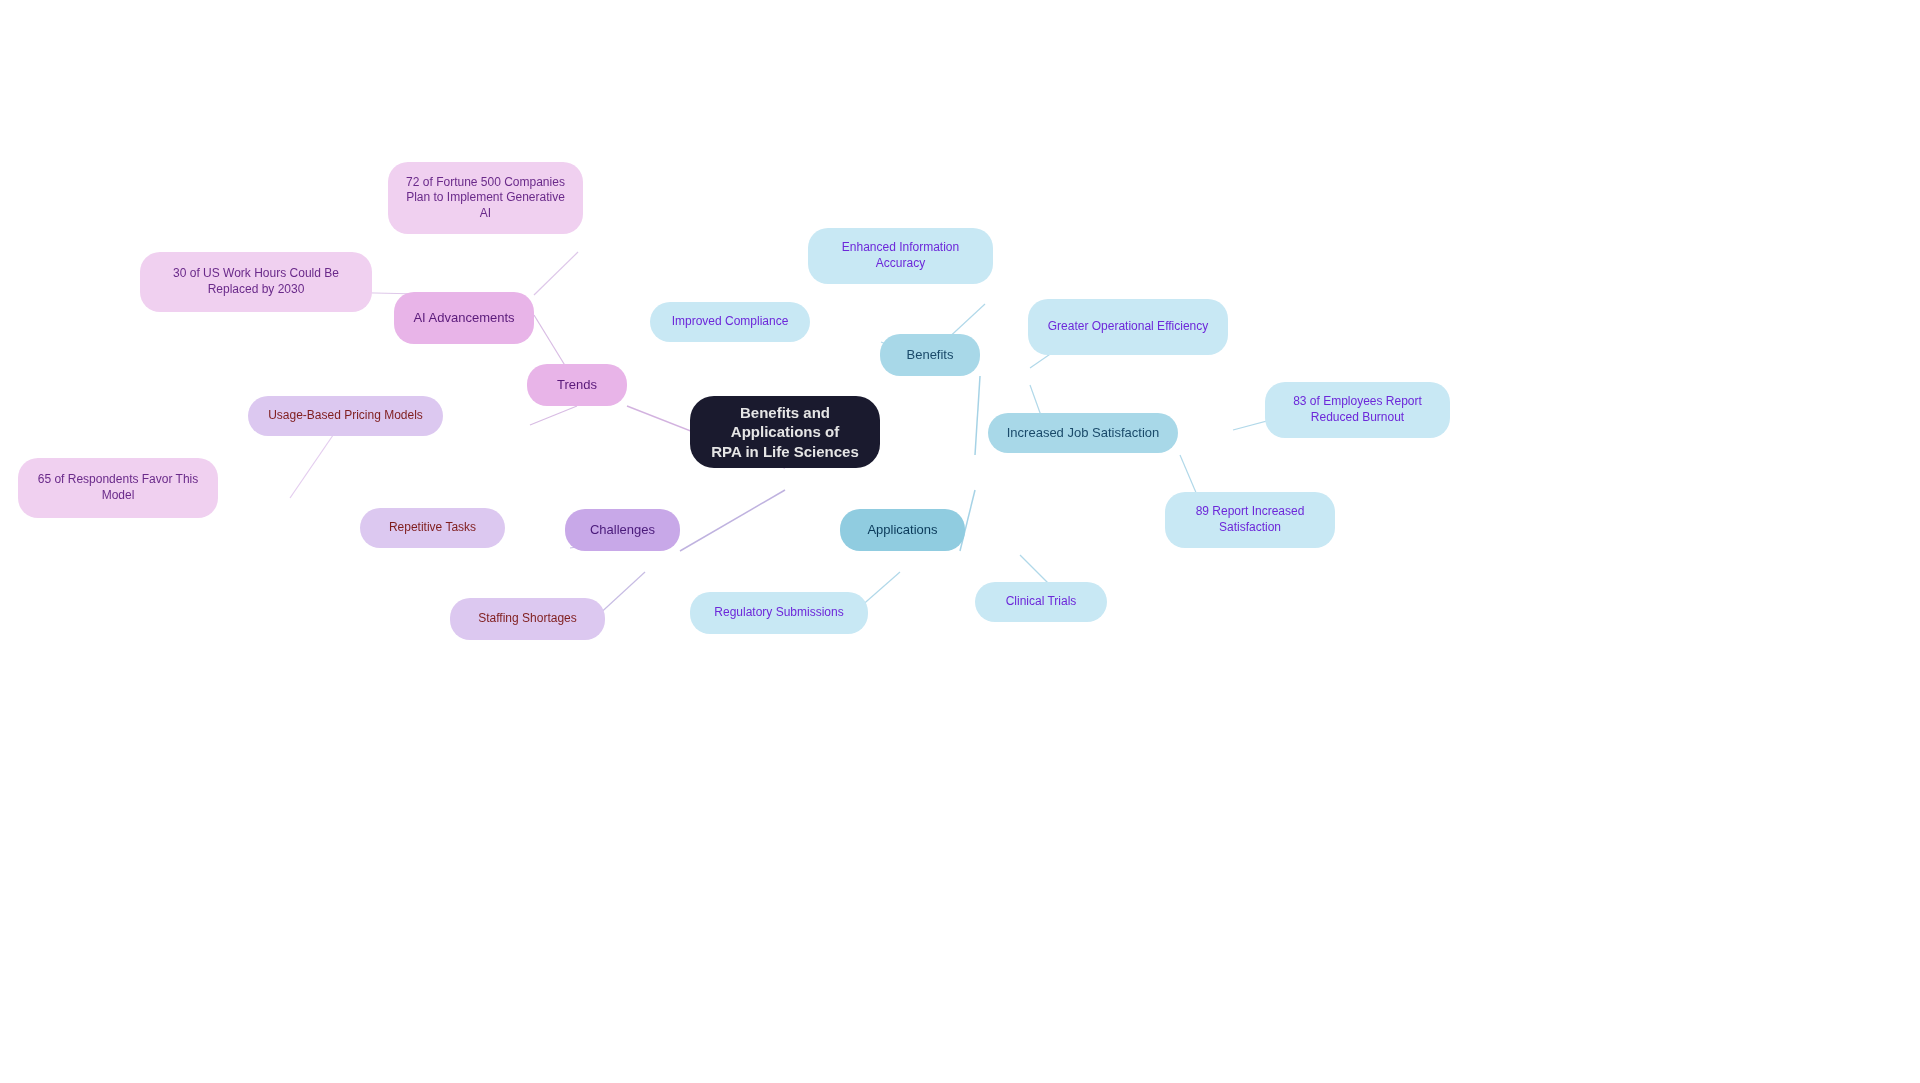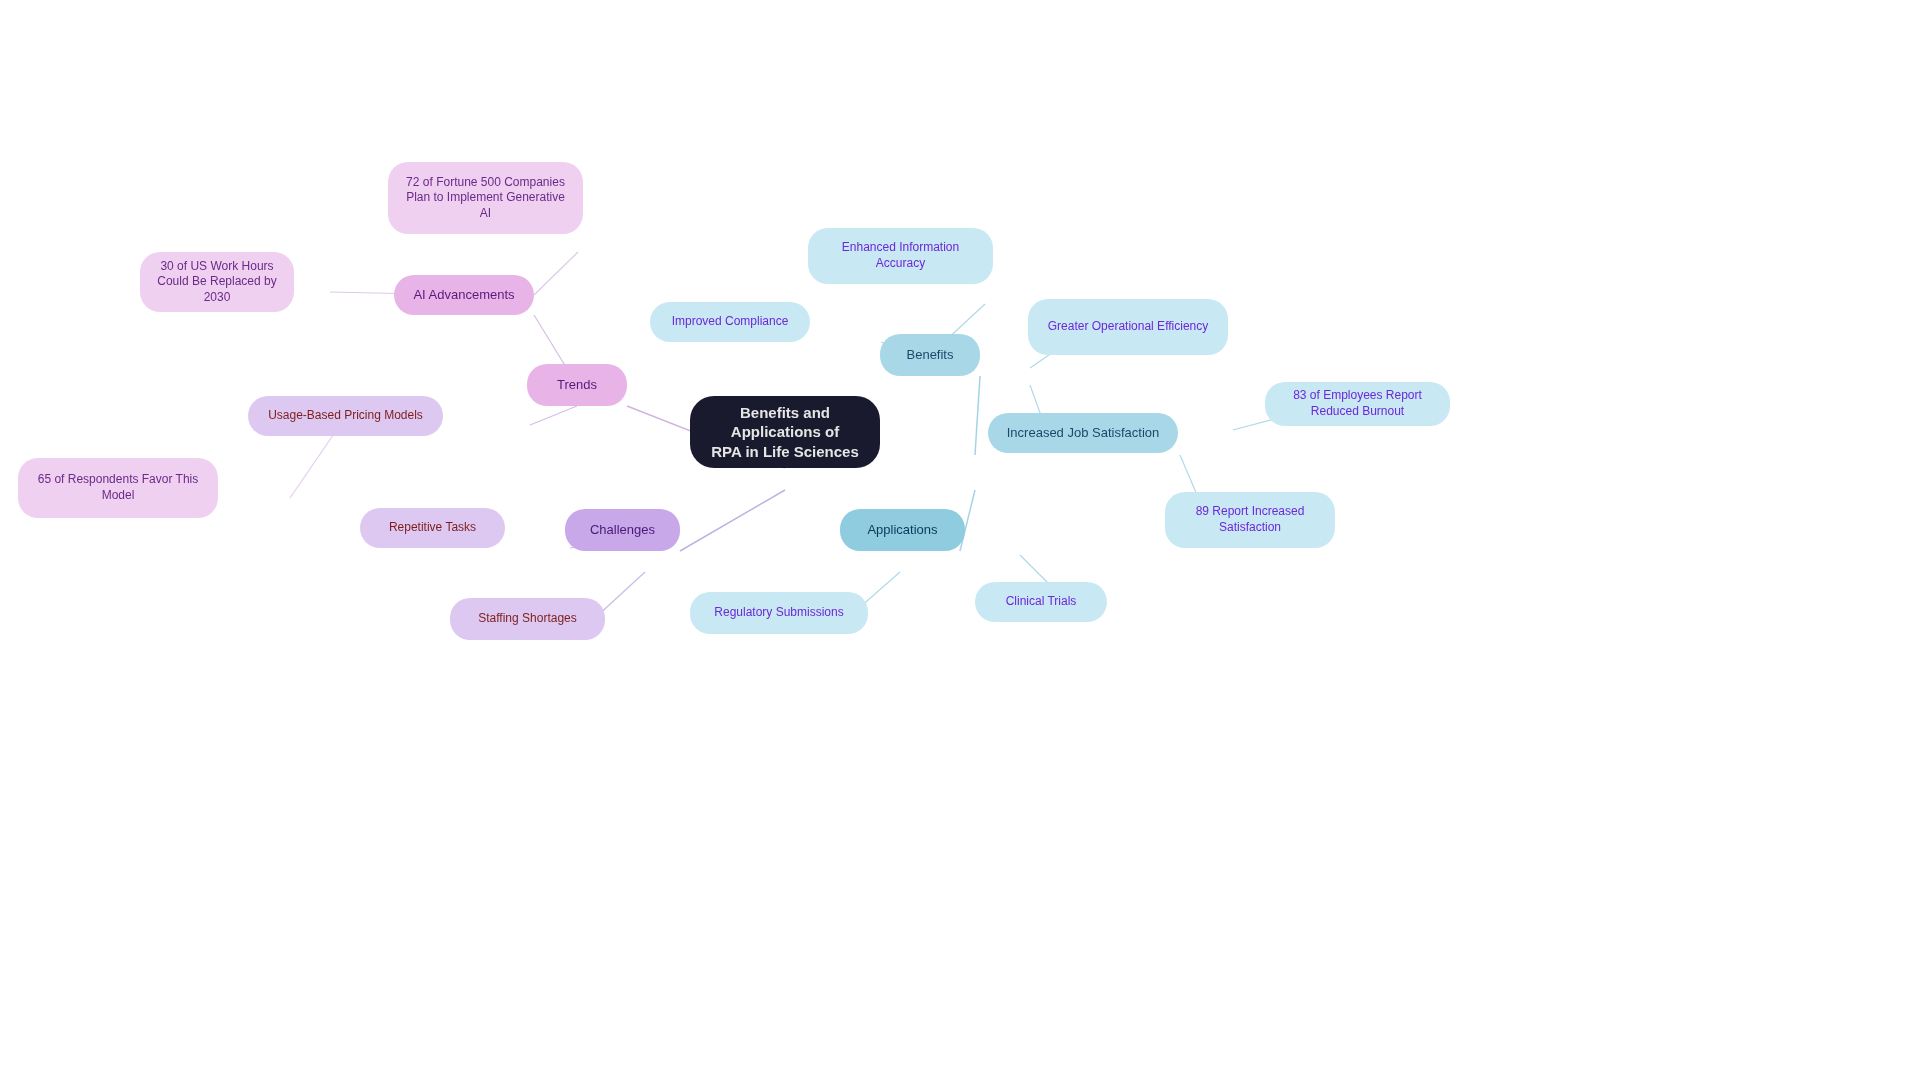--- a/index.html
+++ b/index.html
@@ -125,29 +125,29 @@
 
 <div class="node node-center" style="left: 690px; top: 396px; width: 190px; height: 72px;">
   <span style="white-space: pre-line;">Benefits and Applications of
 RPA in Life Sciences</span>
 </div>
 
 <div class="node node-pink-medium" style="left: 527px; top: 364px; width: 100px; height: 42px;">
   <span>Trends</span>
 </div>
 
-<div class="node node-pink-medium" style="left: 394px; top: 275px; width: 140px; height: 40px;">
+<div class="node node-pink-medium" style="left: 394px; top: 292px; width: 140px; height: 52px;">
   <span>AI Advancements</span>
 </div>
 
 <div class="node node-pink-light" style="left: 388px; top: 162px; width: 195px; height: 72px;">
   <span>72 of Fortune 500 Companies Plan to Implement Generative AI</span>
 </div>
 
-<div class="node node-pink-light" style="left: 140px; top: 252px; width: 154px; height: 60px;">
+<div class="node node-pink-light" style="left: 140px; top: 252px; width: 232px; height: 60px;">
   <span>30 of US Work Hours Could Be Replaced by 2030</span>
 </div>
 
 <div class="node node-purple-light" style="left: 248px; top: 396px; width: 195px; height: 40px;">
   <span>Usage-Based Pricing Models</span>
 </div>
 
 <div class="node node-pink-light" style="left: 18px; top: 458px; width: 200px; height: 60px;">
   <span>65 of Respondents Favor This Model</span>
 </div>
@@ -165,21 +165,21 @@
 </div>
 
 <div class="node node-blue-light" style="left: 1028px; top: 299px; width: 200px; height: 56px;">
   <span>Greater Operational Efficiency</span>
 </div>
 
 <div class="node node-blue-medium" style="left: 988px; top: 413px; width: 190px; height: 40px;">
   <span>Increased Job Satisfaction</span>
 </div>
 
-<div class="node node-blue-light" style="left: 1265px; top: 382px; width: 185px; height: 44px;">
+<div class="node node-blue-light" style="left: 1265px; top: 382px; width: 185px; height: 56px;">
   <span>83 of Employees Report Reduced Burnout</span>
 </div>
 
 <div class="node node-blue-light" style="left: 1145px; top: 492px; width: 170px; height: 56px; margin-left: 20px;">
   <span>89 Report Increased Satisfaction</span>
 </div>
 
 <div class="node node-purple-medium" style="left: 565px; top: 509px; width: 115px; height: 42px;">
   <span>Challenges</span>
 </div>

